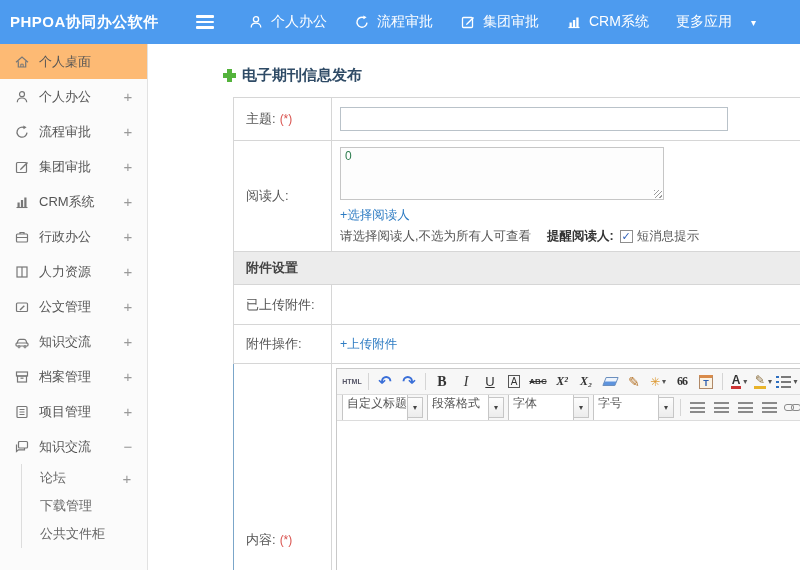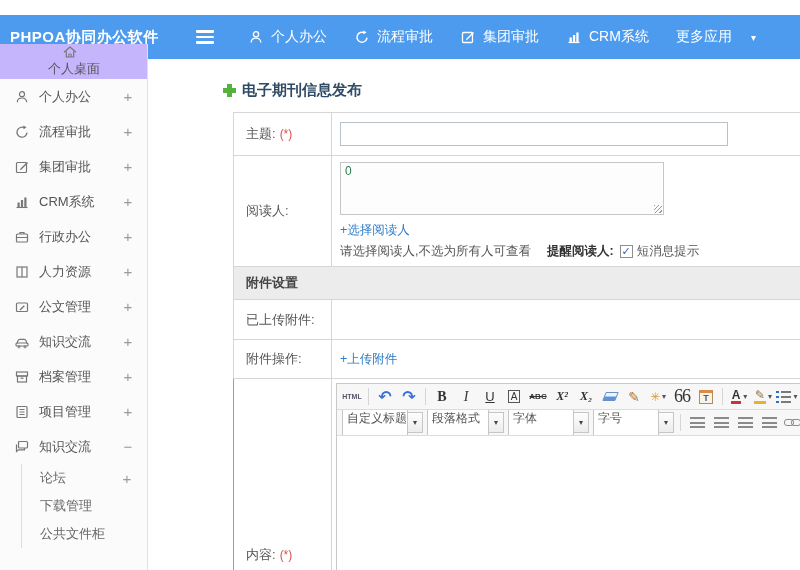--- a/index.html
+++ b/index.html
@@ -1,34 +1,34 @@
 <!DOCTYPE html>
 <html><head>
 <meta charset="utf-8">
 <style>
   * { box-sizing: border-box; margin: 0; padding: 0; }
   html,body { width: 800px; height: 570px; overflow: hidden; background:#fff;
     font-family: "Liberation Sans", "DejaVu Sans", sans-serif; }
 
   
-  .header { height:44px; background:#4d9bef; display:flex; align-items:center; color:#fff;margin-top:15px; }
+  .header { height:44px; background:#4d9bef; display:flex; align-items:center; color:#fff; }
   .brand { font-size:15px; font-weight:bold; padding-left:10px; width:196px; letter-spacing:.5px; }
   .hamburger { display:flex; flex-direction:column; gap:3px; cursor:pointer; margin-right:34px; }
   .hamburger span { width:18px; height:2.5px; background:#fff; border-radius:1px; }
   .nav { display:flex; align-items:center; gap:27px; }
   .nav-item { display:flex; align-items:center; gap:7px; font-size:14px; cursor:pointer; white-space:nowrap; }
   .nav-item svg { display:block; }
   .hd-caret { font-size:10px; margin-left:12px; }
 
   
   .sidebar { position:absolute; top:44px; left:0; width:148px; bottom:0; background:#fbfbfb;
     border-right:1px solid #e2e2e2; overflow:hidden; }
   .sb-item { height:35px; display:flex; align-items:center; padding:0 13px 0 14px;
     color:#555; font-size:13px; cursor:pointer; }
-  .sb-item.active { background:#c4b5fd;flex-direction:column; }
+  .sb-item.active { background:#fdba74; }
   .sb-ic { width:16px; height:16px; margin-right:9px; display:flex; align-items:center; }
   .sb-label { flex:1; white-space:nowrap; }
   .sb-exp { color:#999; font-size:15px; font-weight:300; width:12px; text-align:center; }
   .sb-sub { margin-left:21px; border-left:1px solid #ddd; }
   .sb-subitem { height:28px; display:flex; align-items:center; padding:0 14px 0 18px;
     font-size:13px; color:#666; cursor:pointer; }
 
   
   .main { margin-left:149px; height:526px; overflow:hidden; background:#fff; }
   .page-head { display:flex; align-items:center; gap:6px; margin:22px 0 0 74px; }
@@ -81,21 +81,21 @@
   .g-i { font-style:italic; font-family:"Liberation Serif",serif; font-size:14px; }
   .g-u { text-decoration:underline; font-size:13px; }
   .g-abox { border:1px solid #555; font-size:10px; line-height:11px; padding:0 2px; }
   .g-abc { font-size:8px; font-weight:bold; text-decoration:line-through; }
   .g-sup,.g-sub { font-size:12px; font-weight:bold; font-style:italic; font-family:"Liberation Serif",serif; }
   .icon-eraser { width:13px; height:9px; transform:skewX(-22deg);
     background:linear-gradient(#eef4fc 0 45%,#5d93dd 45%); border:1px solid #6b8fbe; border-radius:1px; }
   .g-brush { color:#b5742a; font-size:14px; }
   .g-wand { color:#dd9a35; font-size:12px; }
   .caret-sm { font-size:8px; color:#555; margin-left:2px; }
-  .g-66 { font-family:"Liberation Serif",serif; font-weight:normal; font-size:18px; letter-spacing:-1px; }
+  .g-66 { font-family:"Liberation Serif",serif; font-weight:bold; font-size:12px; letter-spacing:-1px; }
   .icon-paste { width:14px; height:14px; border:1px solid #b08968; background:#fbf3e4; display:flex;
     align-items:center; justify-content:center; font-size:9px; font-weight:bold; color:#2f5fae;
     border-top:3px solid #d98b4a; }
   .g-fontA { font-size:12px; font-weight:bold; line-height:11px; border-bottom:3px solid #cc3333; padding:0 1px; }
   .g-hl { color:#8a6d3b; font-size:12px; line-height:11px; border-bottom:3px solid #e8b32a; padding:0 1px; }
   .icon-olist, .icon-ulist { width:15px; height:12px;
     background:
       repeating-linear-gradient(to bottom,#7a7a7a 0 2px,transparent 2px 5px) no-repeat 5px 0/10px 12px,
       repeating-linear-gradient(to bottom,#2e6fc0 0 2px,transparent 2px 5px) no-repeat 0 0/3px 12px; }
   .icon-align { width:15px; height:11px;

